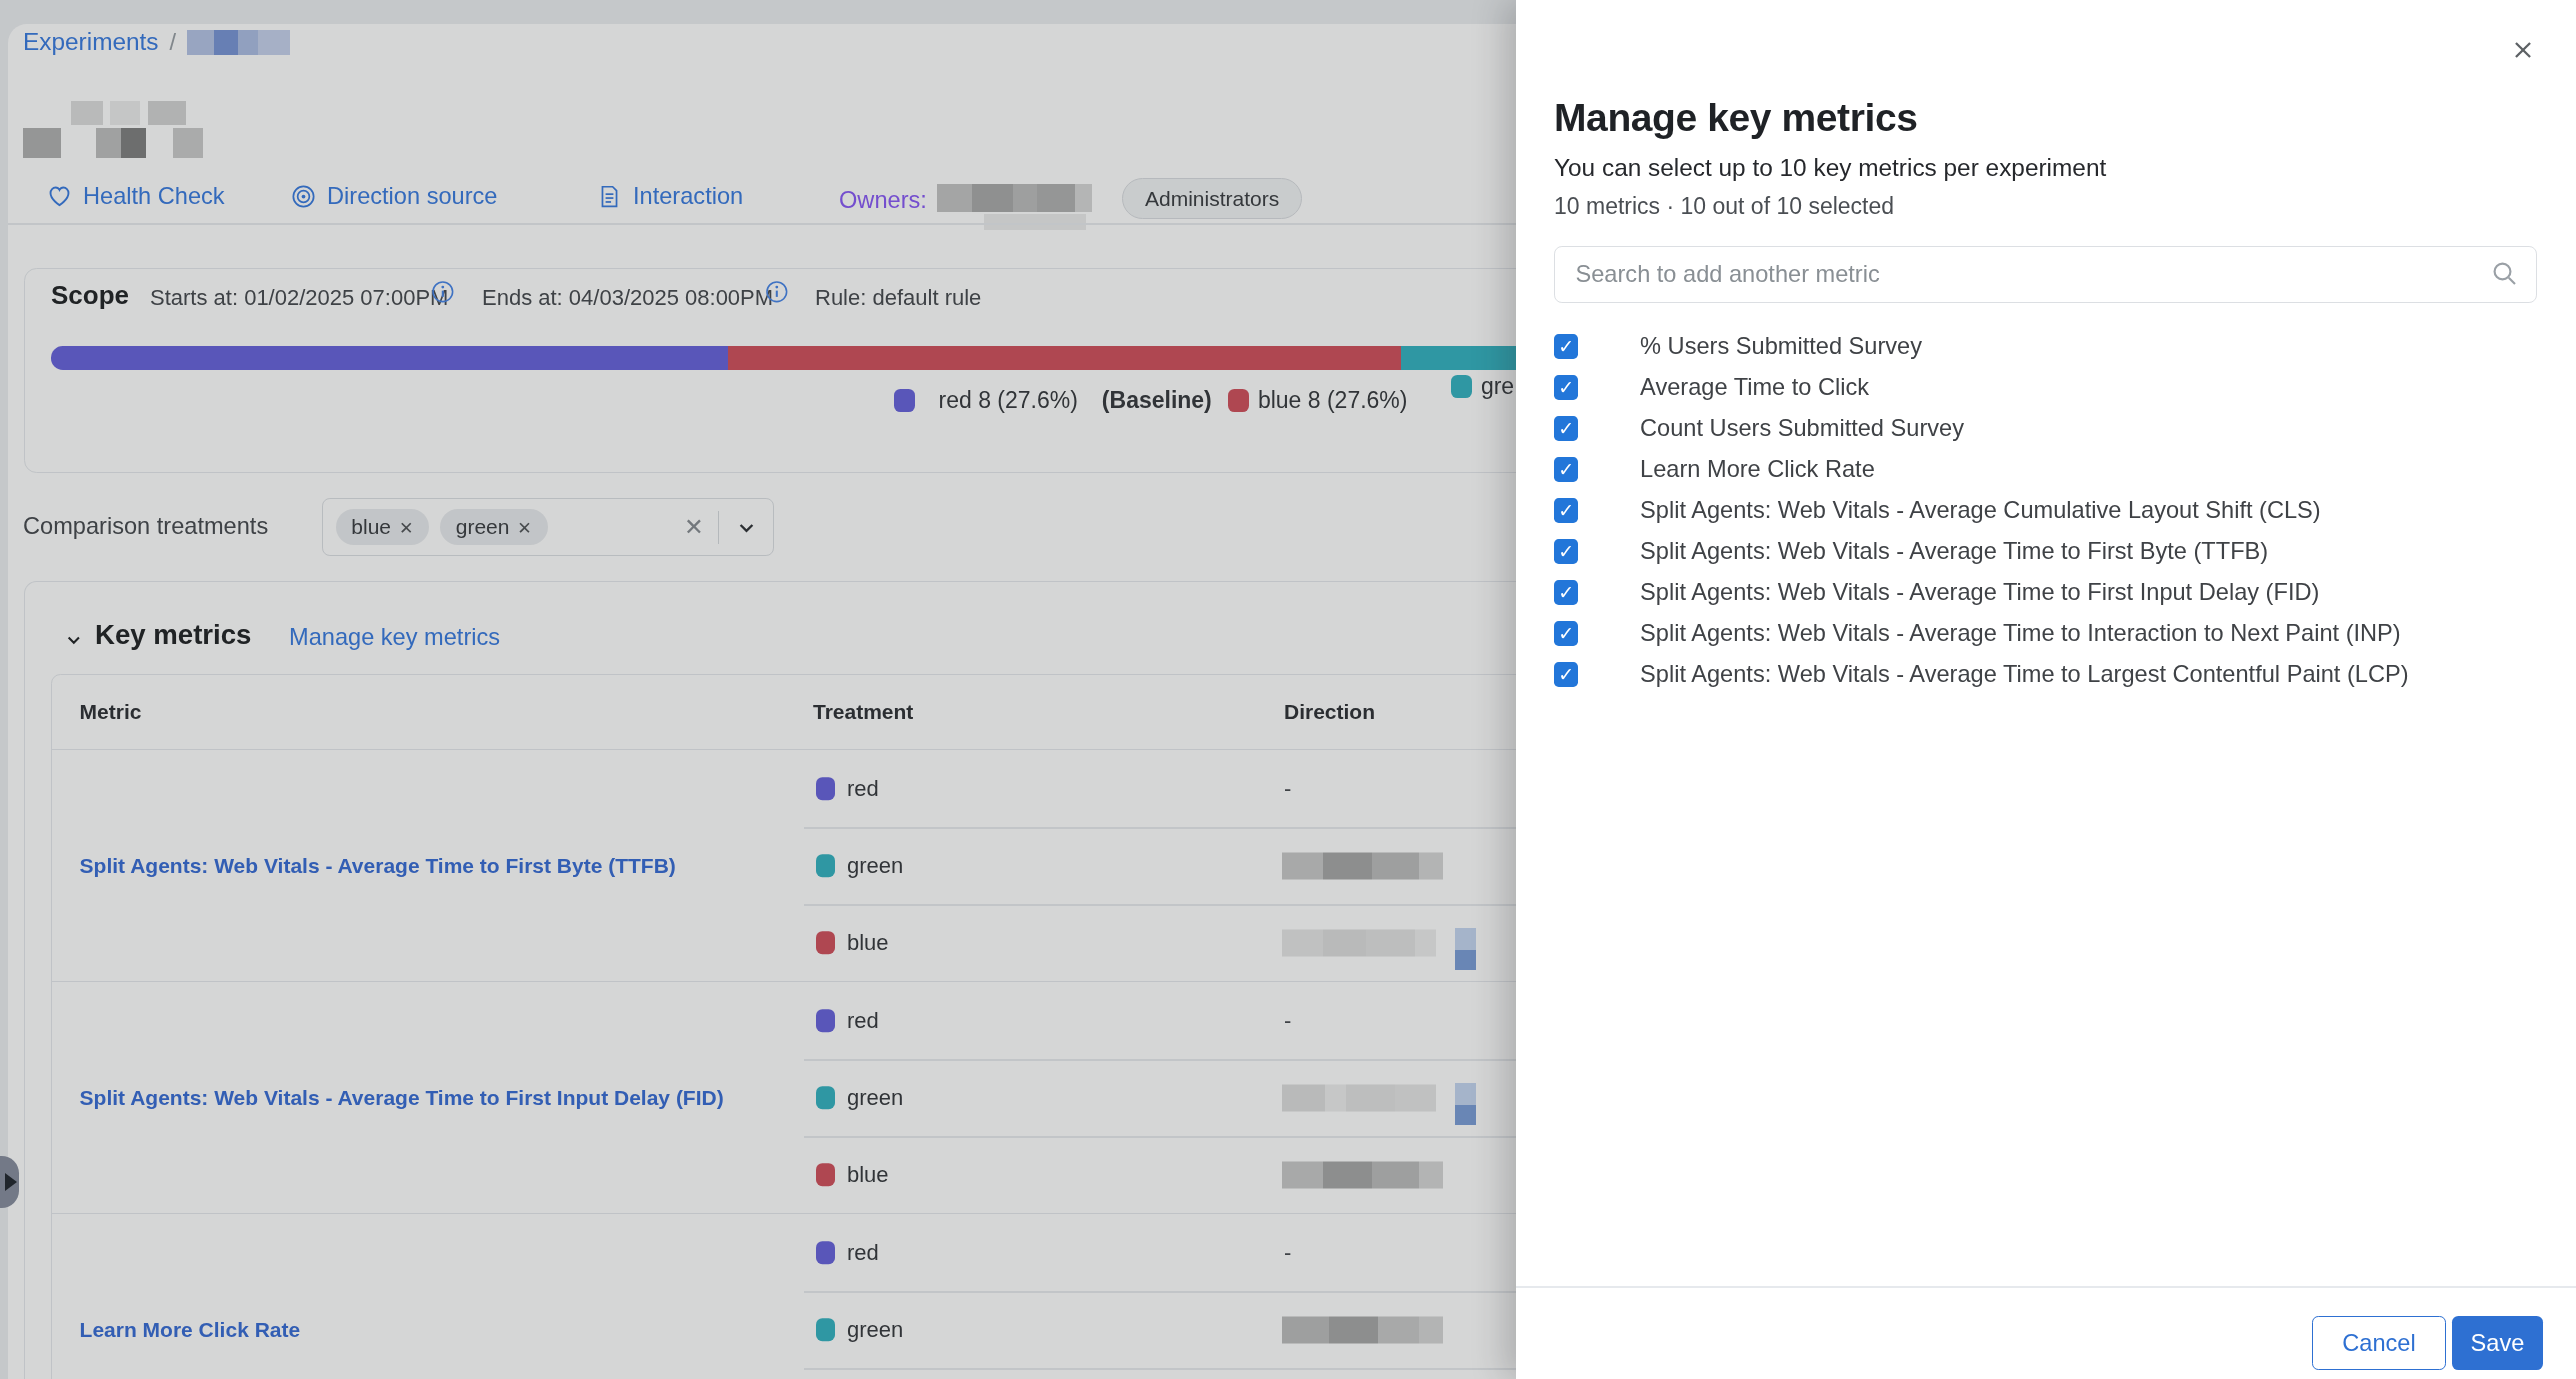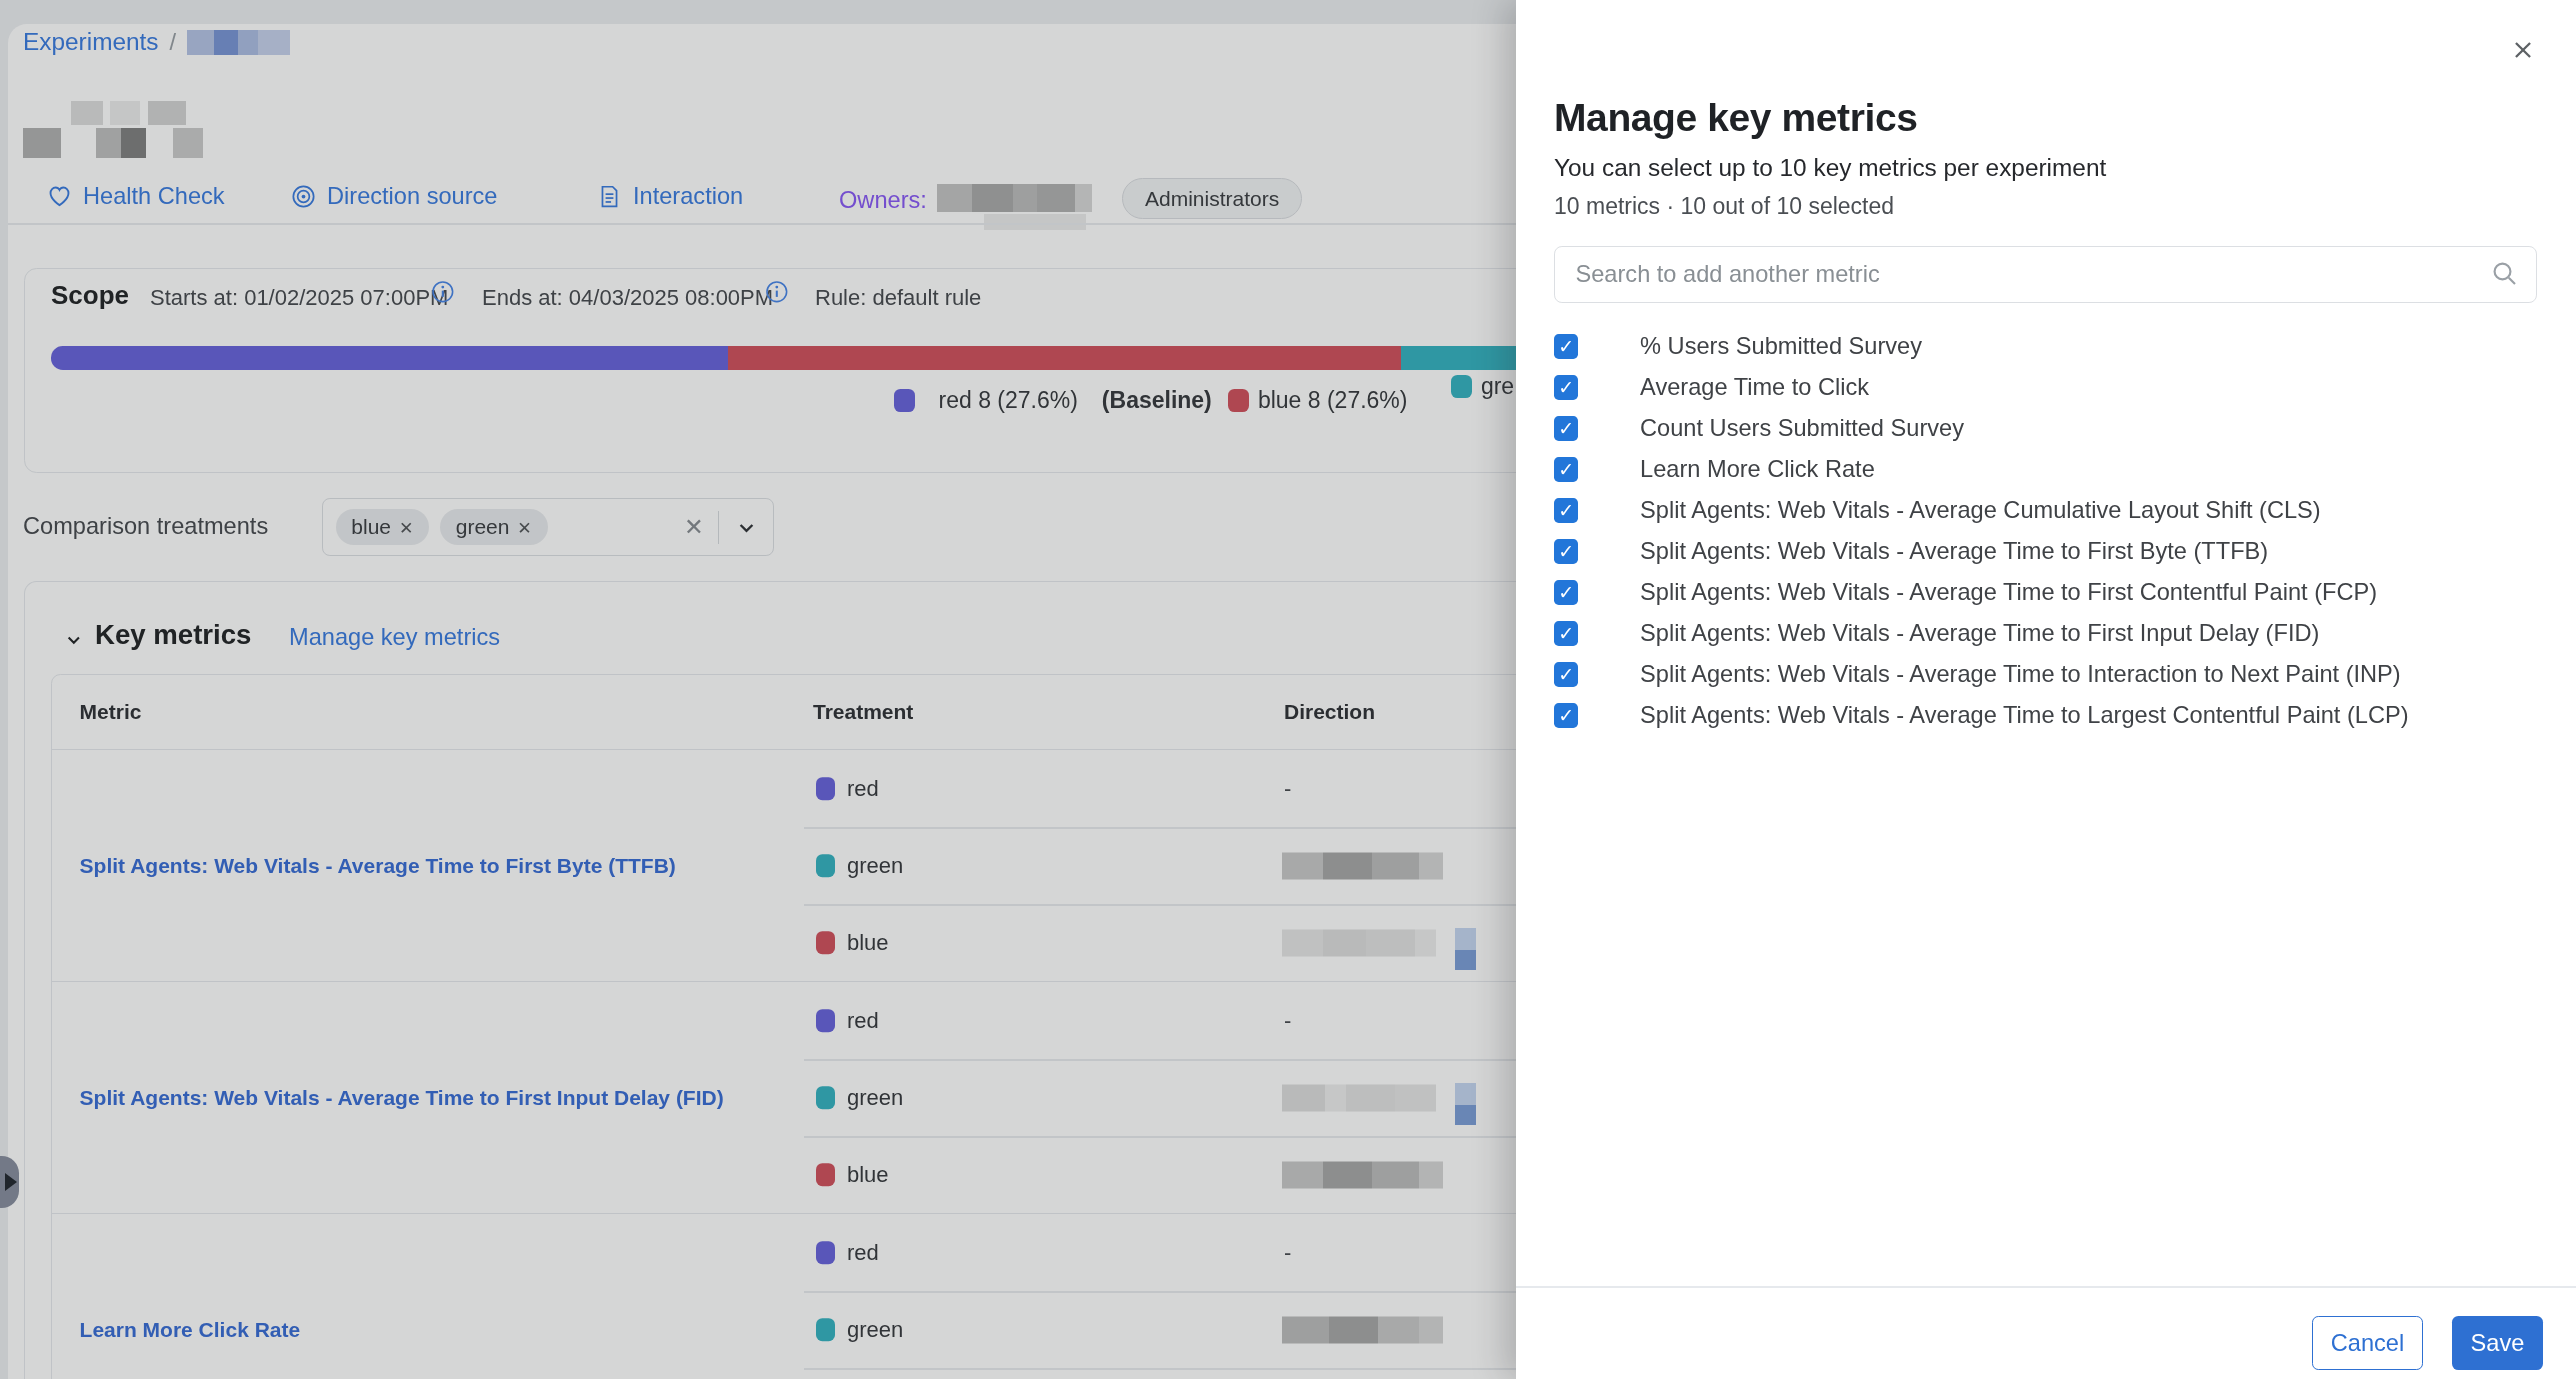--- a/index.html
+++ b/index.html
@@ -95,21 +95,21 @@
   .search-input{width:100%;height:100%;border:1.6px solid #dcdfe3;border-radius:7.9px;padding:0 63px 0 20.5px;font-size:23.6px;color:#26282c;outline:none;font-family:inherit;}
   .search-input::placeholder{color:#898f94;}
   .search-icon{position:absolute;right:17.3px;top:13.4px;}
   .metric-list{position:absolute;left:38px;top:326px;right:31.5px;}
   .metric-item{height:41px;display:flex;align-items:center;gap:15.7px;}
   .cb{width:24.4px;height:24.4px;border-radius:4.7px;display:flex;align-items:center;justify-content:center;flex:none;}
   .cb::after{content:"\2713";color:#fff;font-size:19px;font-weight:700;line-height:1;}
   .metric-label{font-size:23.6px;color:#3f4246;margin-left:46px;}
   .modal-footer-divider{position:absolute;left:0;right:0;top:1286px;height:1.6px;background:#e6e9ed;}
   .btn{position:absolute;top:1316px;height:54px;border-radius:6.3px;display:flex;align-items:center;justify-content:center;font-size:23.6px;font-weight:500;cursor:pointer;font-family:inherit;}
-  .btn-cancel{left:796px;width:111px;background:#fff;border:1.6px solid #2e70d2;color:#2e70d2;}
+  .btn-cancel{left:796px;width:134px;background:#fff;border:1.6px solid #2e70d2;color:#2e70d2;}
   .btn-save{left:936px;width:91px;border:none;color:#fff;}
 
   svg{display:block;}
 </style>
 </head>
 <body>
 
 <div class="stage">
   <div class="page-card"></div>
 
@@ -393,24 +393,20 @@
       <div class="metric-item">
           <span class="cb" style="background: rgb(34, 118, 217);"></span>
           <span class="metric-label">Split Agents: Web Vitals - Average Cumulative Layout Shift (CLS)</span>
         </div>
       <div class="metric-item">
           <span class="cb" style="background: rgb(34, 118, 217);"></span>
           <span class="metric-label">Split Agents: Web Vitals - Average Time to First Byte (TTFB)</span>
         </div>
       <div class="metric-item">
           <span class="cb" style="background: rgb(34, 118, 217);"></span>
-          <span class="metric-label">Split Agents: Web Vitals - Average Time to First Contentful Paint (FCP)</span>
-        </div>
-      <div class="metric-item">
-          <span class="cb" style="background: rgb(34, 118, 217);"></span>
           <span class="metric-label">Split Agents: Web Vitals - Average Time to First Input Delay (FID)</span>
         </div>
       <div class="metric-item">
           <span class="cb" style="background: rgb(34, 118, 217);"></span>
           <span class="metric-label">Split Agents: Web Vitals - Average Time to Interaction to Next Paint (INP)</span>
         </div>
       <div class="metric-item">
           <span class="cb" style="background: rgb(34, 118, 217);"></span>
           <span class="metric-label">Split Agents: Web Vitals - Average Time to Largest Contentful Paint (LCP)</span>
         </div>

